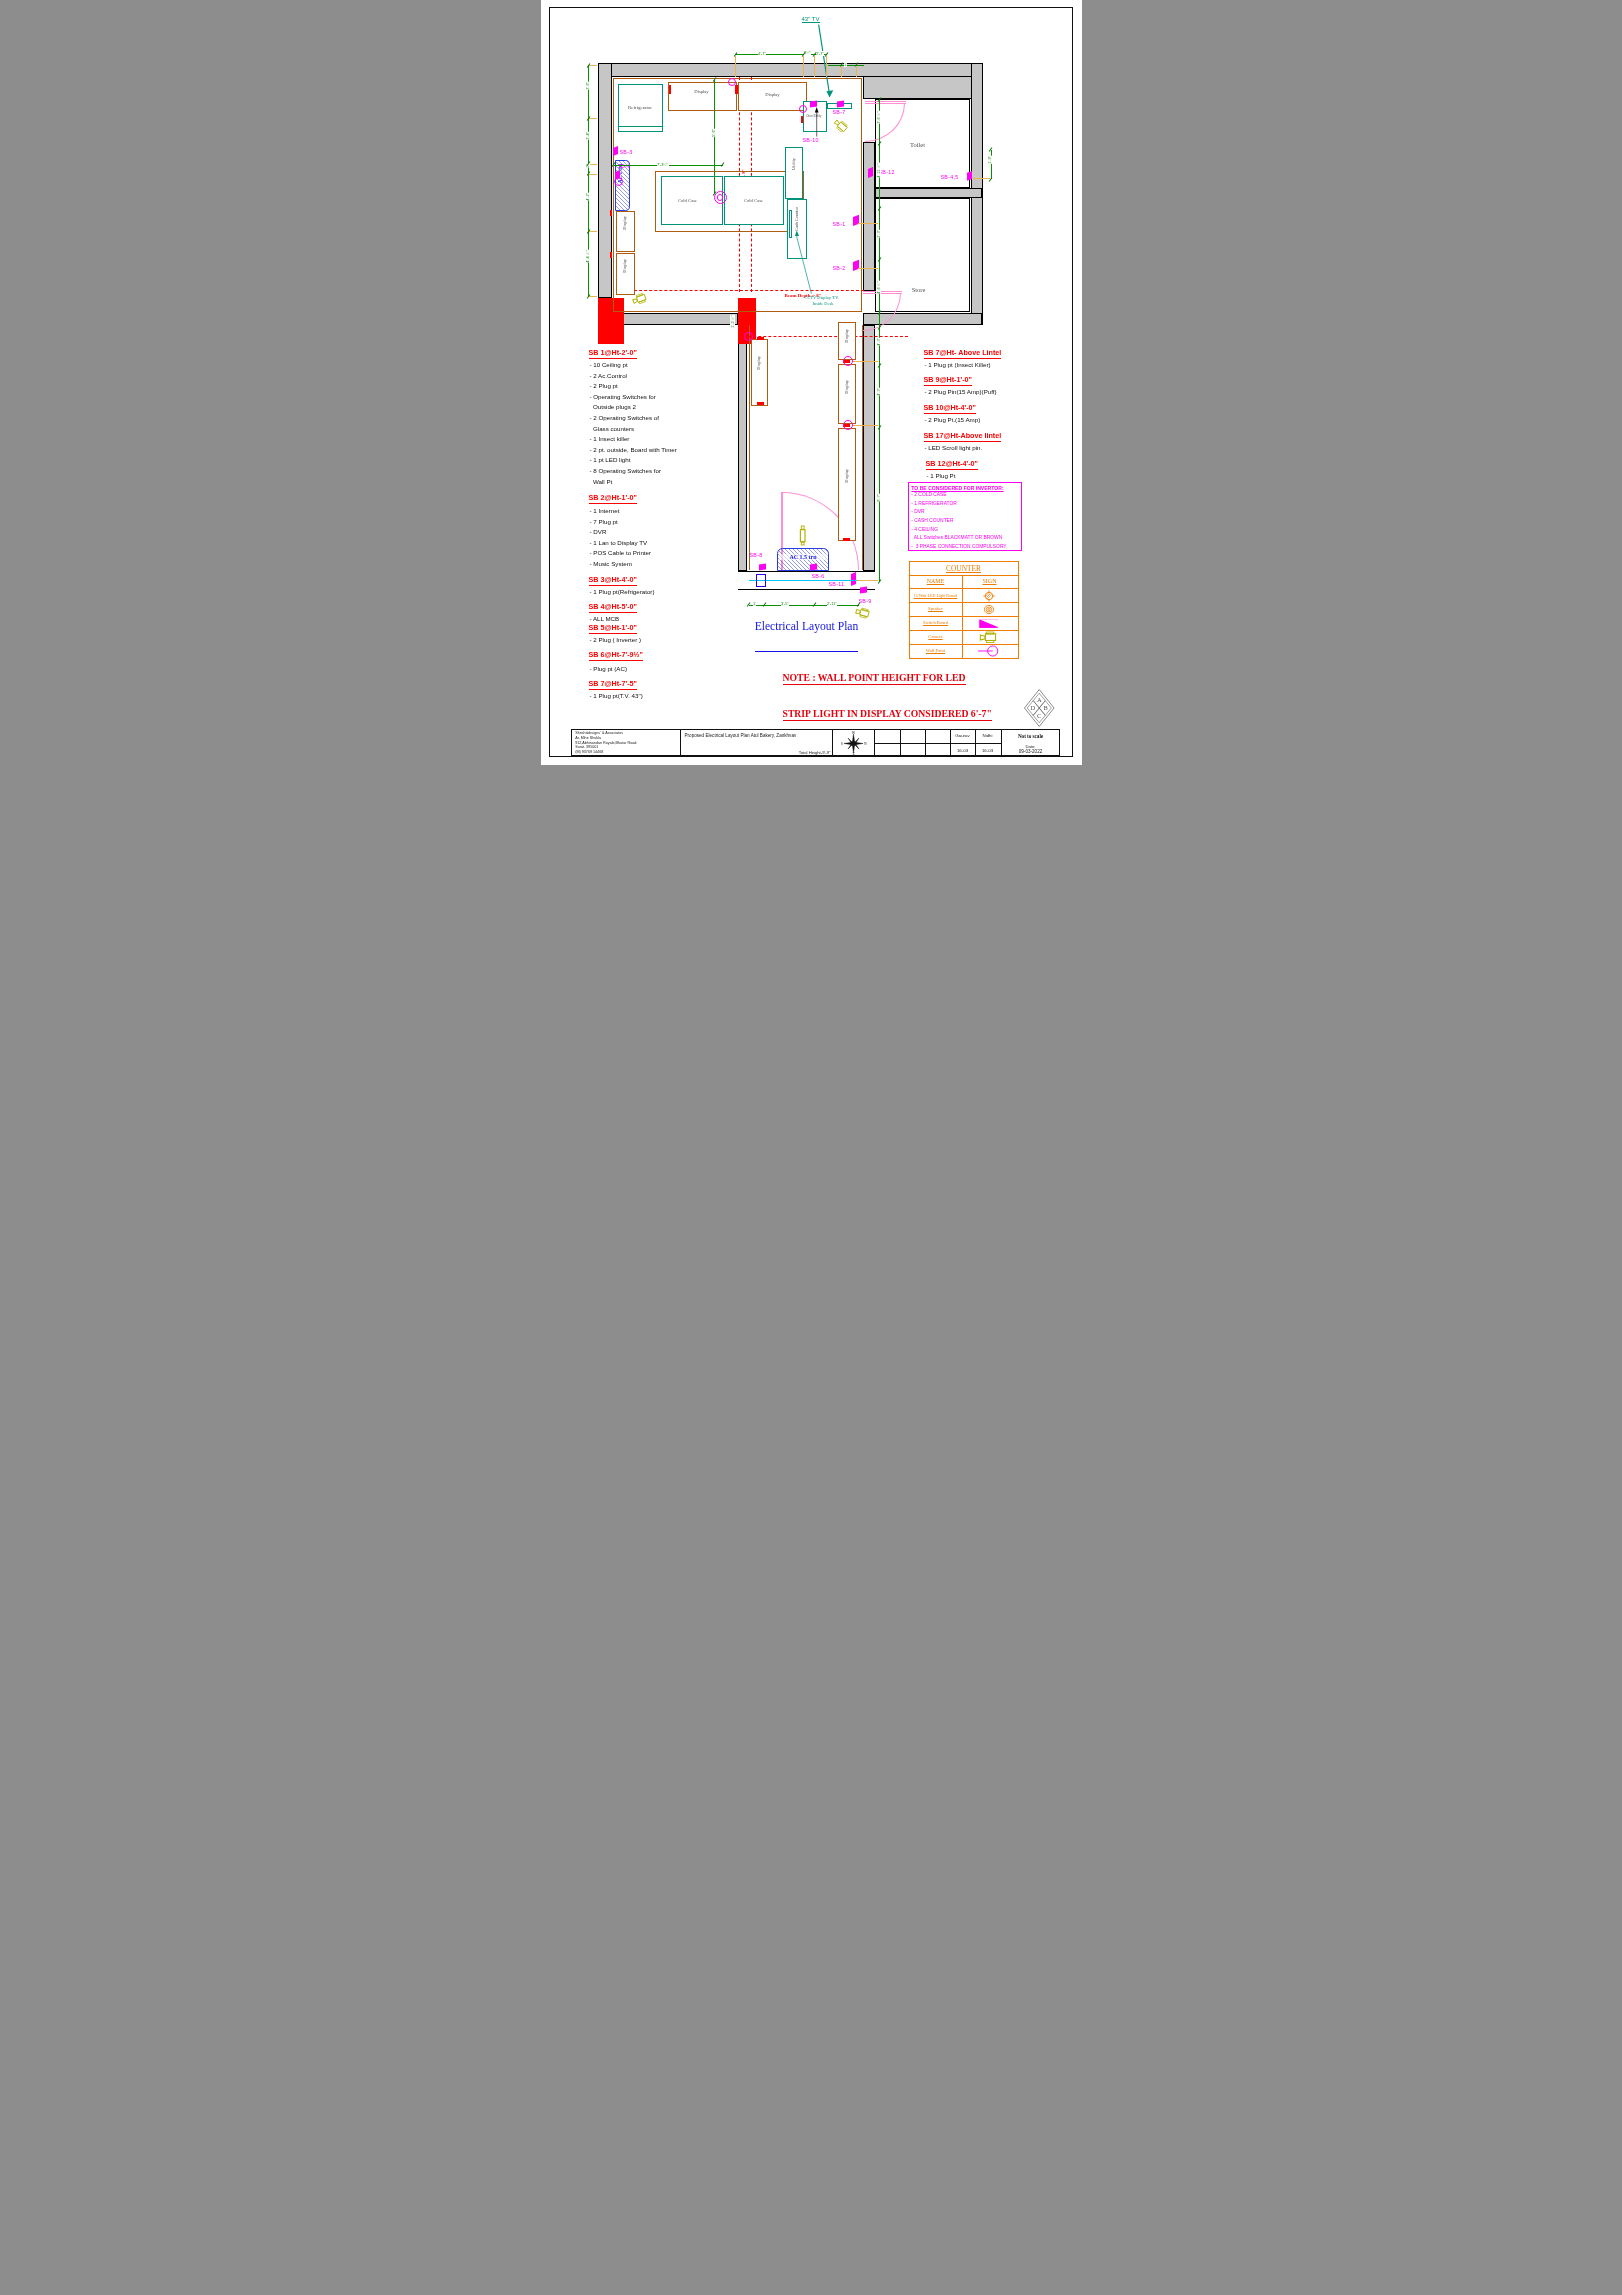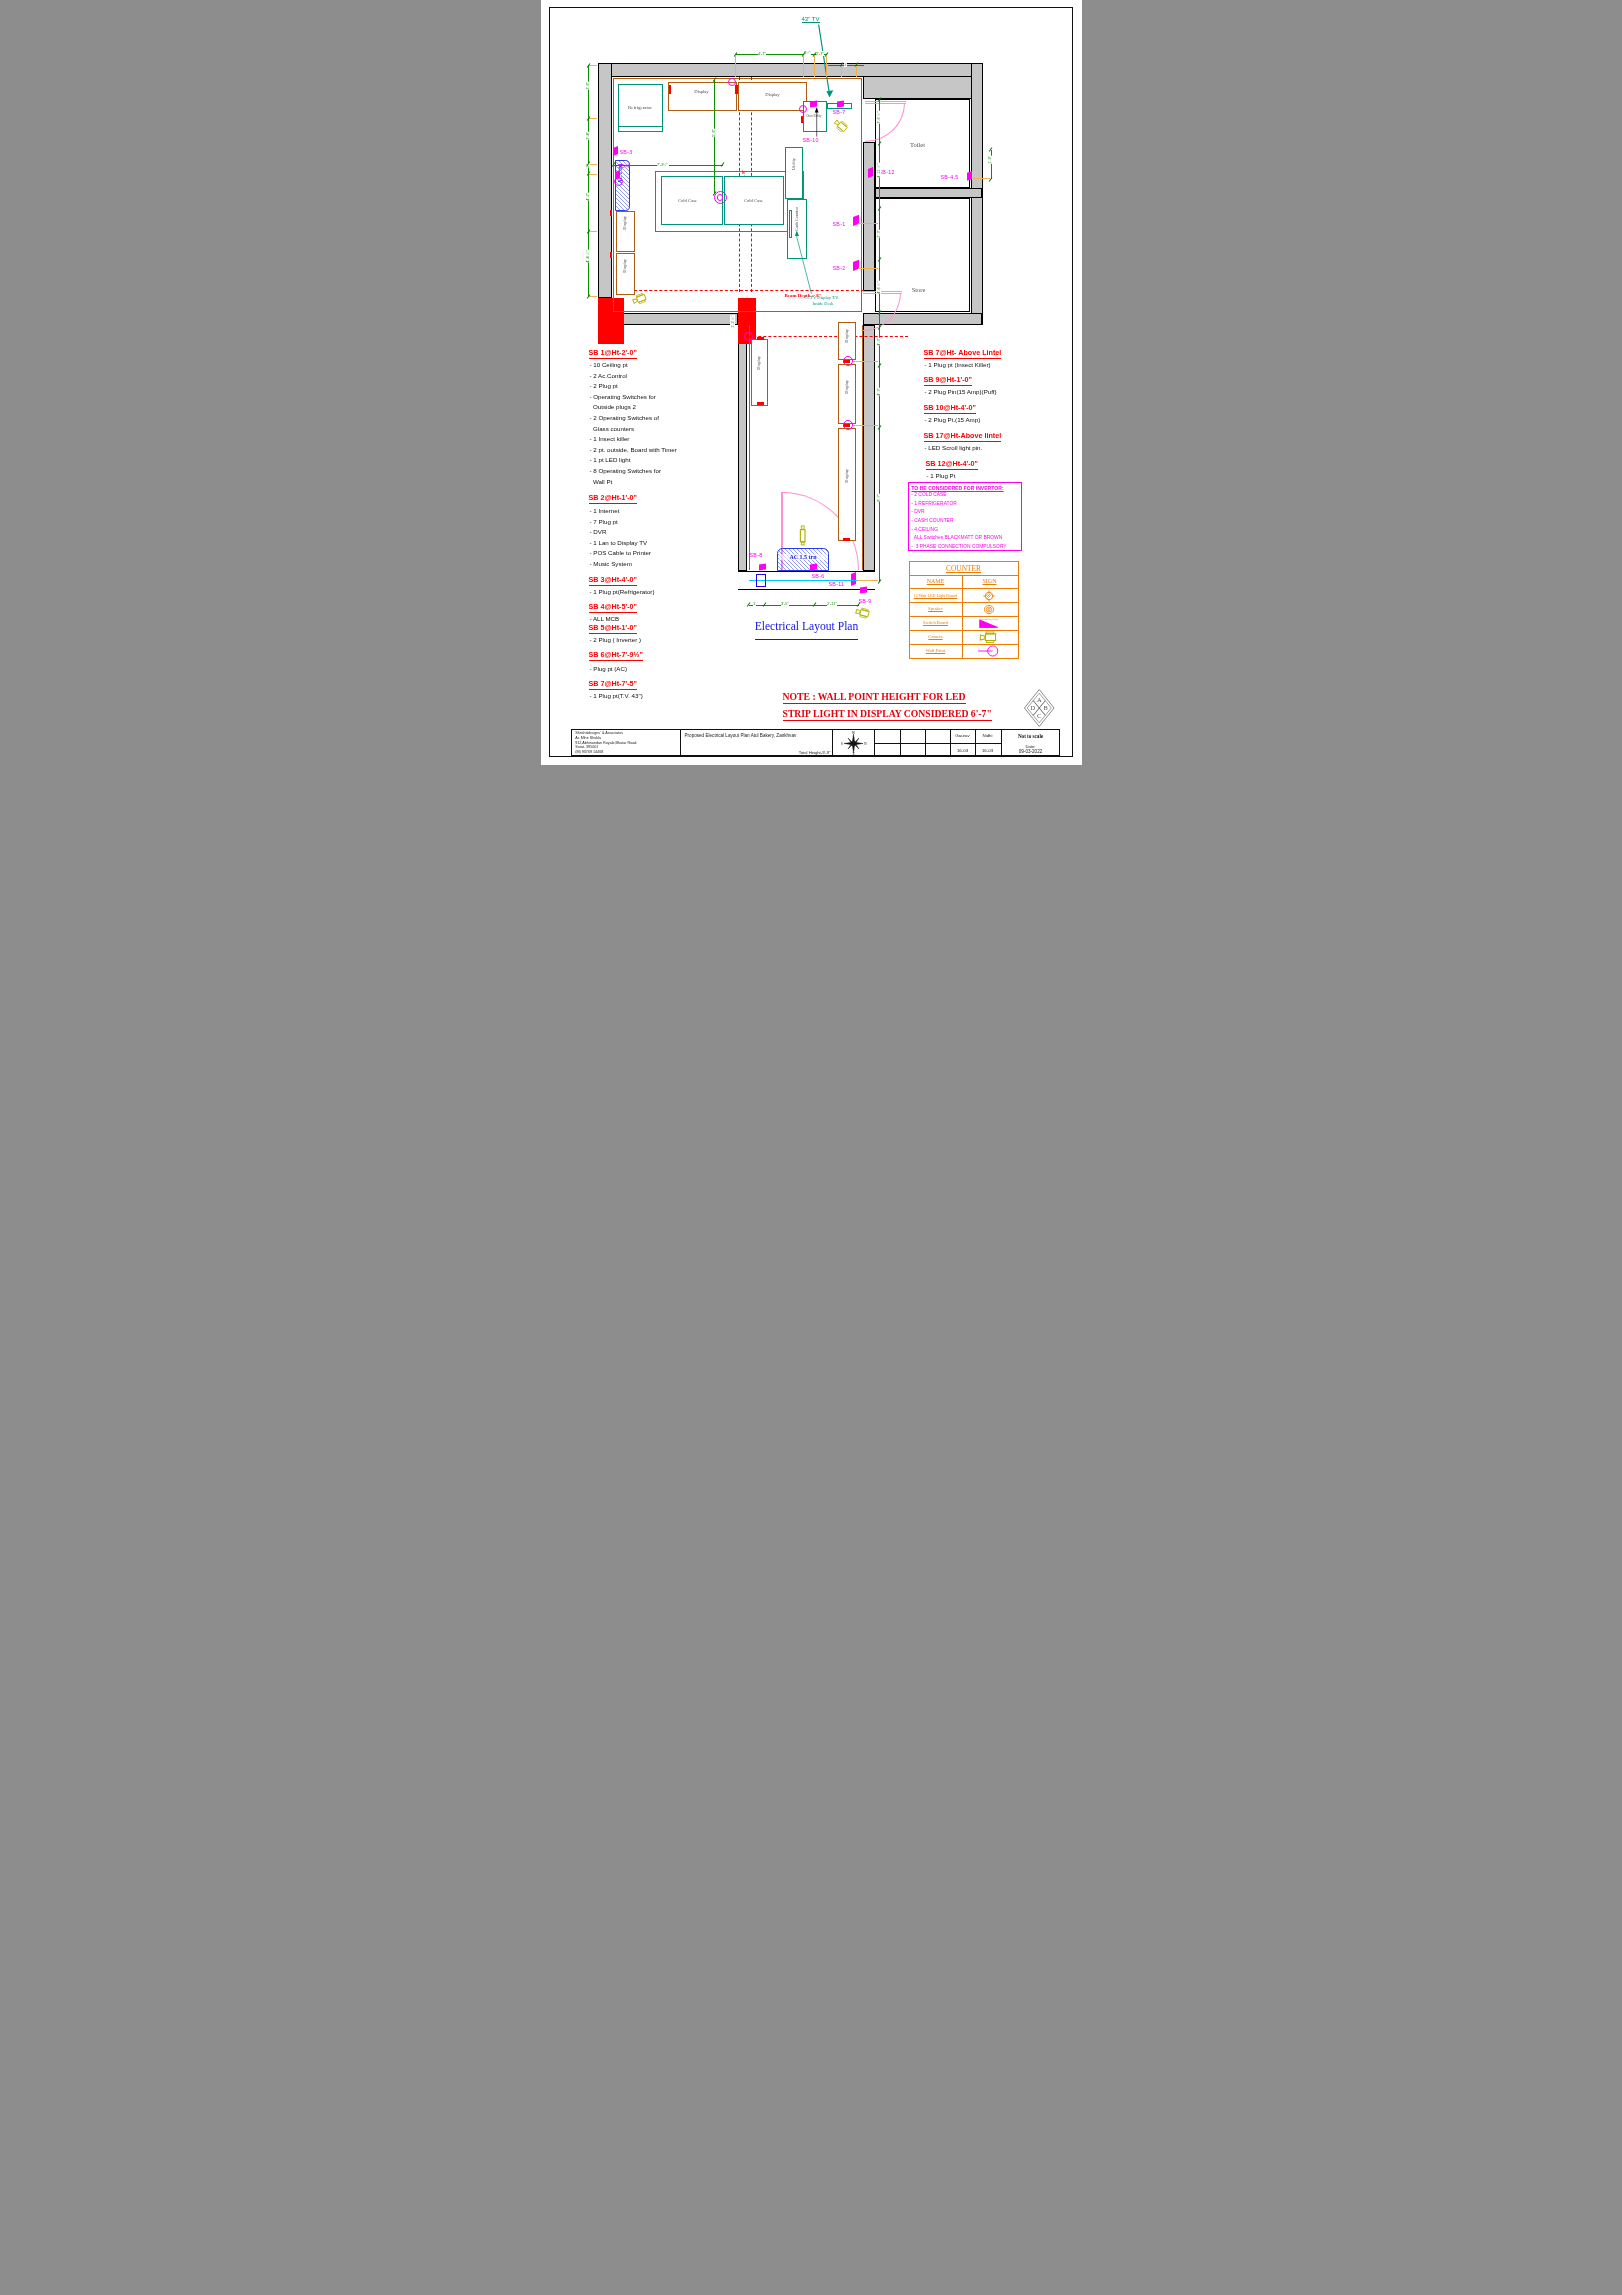--- a/index.html
+++ b/index.html
@@ -430,24 +430,24 @@
       <rect x="14" y="20" width="18" height="5" fill="none" stroke="#b0b000" stroke-width="2"></rect>
       <polygon points="0,7 11,10 11,16 0,19" fill="none" stroke="#b0b000" stroke-width="2.5"></polygon>
     </svg>
     <svg style="left:68px;top:83px;" width="23" height="12" viewBox="0 0 50 26">
       <circle cx="32" cy="13" r="11" fill="none" stroke="#ff00f2" stroke-width="2"></circle>
       <line x1="0" y1="13" x2="32" y2="13" stroke="#ff00f2" stroke-width="2"></line>
     </svg>
   </div>
 
   <div class="abs" style="left:185px;top:620px;width:162px;text-align:center;">
-    <span style="font-family:'Liberation Serif',serif;font-size:11.6px;color:#1414e6;border-bottom:0.7px solid #1414e6;padding-bottom:6px;margin-top:48px;">Electrical Layout Plan</span>
-  </div>
-
-  <div class="abs" style="left:242px;top:691px;">
+    <span style="font-family:'Liberation Serif',serif;font-size:11.6px;color:#1414e6;border-bottom:0.7px solid #1414e6;padding-bottom:18px;margin-top:48px;">Electrical Layout Plan</span>
+  </div>
+
+  <div class="abs" style="left:242px;top:672px;">
     <span style="font-family:'Liberation Serif',serif;font-weight:bold;font-size:9.7px;color:#e8000d;border-bottom:1.2px solid #e8000d;padding-bottom:0.9px;">NOTE : WALL POINT HEIGHT FOR LED</span>
   </div>
   <div class="abs" style="left:242px;top:708px;">
     <span style="font-family:Liberation Serif, serif;font-weight:bold;font-size:9.7px;color:#e8000d;border-bottom:1.2px solid #e8000d;padding-bottom:0.9px;">STRIP LIGHT IN DISPLAY CONSIDERED 6'-7"</span>
   </div>
 
   <svg style="left:483px;top:689px;" width="30.5" height="38" viewBox="0 0 66 82">
     <polygon points="33,1 65,41 33,81 1,41" fill="none" stroke="#555" stroke-width="1.5"></polygon>
     <polygon points="33,9 46,25 33,41 20,25" fill="none" stroke="#555" stroke-width="1.2"></polygon>
     <polygon points="33,41 46,57 33,73 20,57" fill="none" stroke="#555" stroke-width="1.2"></polygon>

